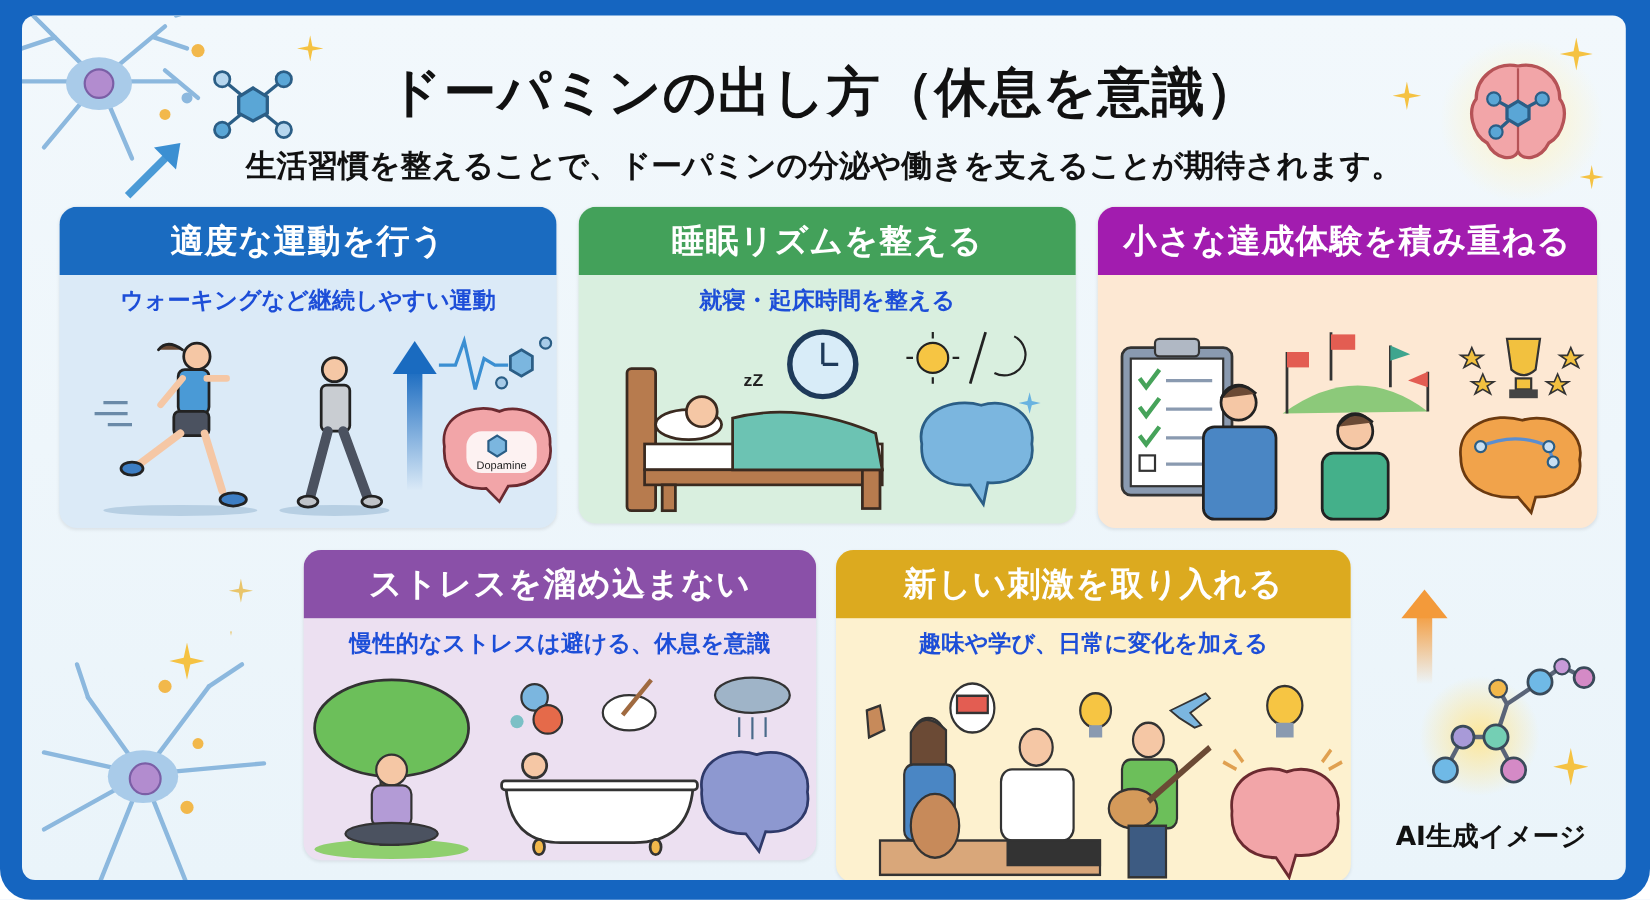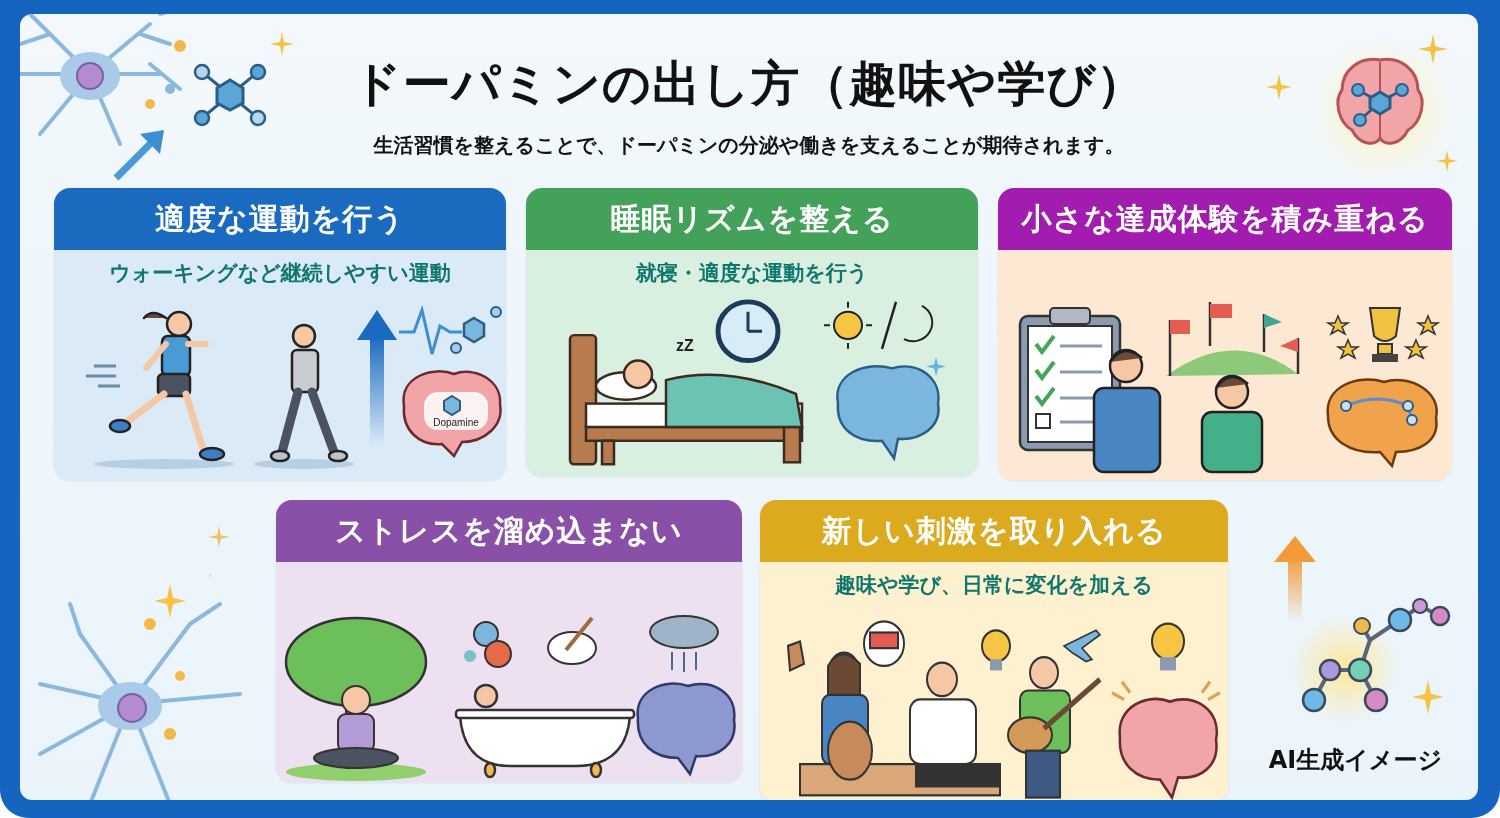--- a/index.html
+++ b/index.html
@@ -13,33 +13,33 @@
     position: absolute; left: 20px; top: 14px; width: 1458px; height: 786px;
     background: linear-gradient(180deg, #f2f8fc 0%, #eaf4fa 100%);
     border-radius: 12px; overflow: hidden;
   }
   .title {
     position: absolute; left: 0; width: 100%; top: 38px; text-align: center;
     font-size: 48px; font-weight: bold; color: #111; letter-spacing: 1px;
   }
   .subtitle {
     position: absolute; left: 0; width: 100%; top: 118px; text-align: center;
-    font-size: 20px; font-weight: bold; color: #111;
+    font-size: 28px; font-weight: bold; color: #111;
   }
   .card {
     position: absolute; border-radius: 16px; overflow: hidden;
     box-shadow: 0 1px 3px rgba(0,0,0,0.08);
   }
   .card-header {
     height: 62px; display: flex; align-items: center; justify-content: center;
     color: #fff; font-size: 30px; font-weight: bold; letter-spacing: 1px;
   }
   .card-sub {
     height: 46px; display: flex; align-items: center; justify-content: center;
-    font-size: 21px; font-weight: bold; color: #0f766e;
+    font-size: 21px; font-weight: bold; color: #1d4ed8;
   }
   .card-art { position: absolute; left: 0; right: 0; top: 108px; bottom: 0; }
   .card-art svg { width: 100%; height: 100%; display: block; }
   .deco { position: absolute; }
   .ai-label {
     position: absolute; right: 36px; bottom: 24px; font-size: 24px; font-weight: bold; color: #111;
   }
 </style>
 </head>
 <body>
@@ -104,21 +104,21 @@
     <svg class="deco" style="right:30px;top:20px" width="30" height="30" viewBox="0 0 24 24">
         <path d="M12 0 L14 10 L24 12 L14 14 L12 24 L10 14 L0 12 L10 10 Z" fill="#f5c242"></path>
       </svg>
     <svg class="deco" style="right:20px;top:136px" width="22" height="22" viewBox="0 0 24 24">
         <path d="M12 0 L14 10 L24 12 L14 14 L12 24 L10 14 L0 12 L10 10 Z" fill="#f5c242"></path>
       </svg>
     <svg class="deco" style="right:186px;top:60px" width="26" height="26" viewBox="0 0 24 24">
         <path d="M12 0 L14 10 L24 12 L14 14 L12 24 L10 14 L0 12 L10 10 Z" fill="#f5c242"></path>
       </svg>
 
-    <h1 class="title">ドーパミンの出し方（趣味や学び）</h1>
+    <h1 class="title">ドーパミンの出し方（休息を意識）</h1>
     <p class="subtitle">生活習慣を整えることで、ドーパミンの分泌や働きを支えることが期待されます。</p>
 
     <div class="card" style="left:34px;top:174px;width:452px;height:292px;background:#dbeaf7">
       <div class="card-header" style="background:#1a6bc0">適度な運動を行う</div>
       <div class="card-sub">ウォーキングなど継続しやすい運動</div>
       <div class="card-art">
         <svg viewBox="0 0 452 184" preserveAspectRatio="none">
           <ellipse cx="110" cy="168" rx="70" ry="5" fill="#b7cfe3"></ellipse>
           <ellipse cx="250" cy="168" rx="50" ry="5" fill="#b7cfe3"></ellipse>
 
@@ -168,21 +168,21 @@
             <rect x="370" y="96" width="64" height="38" rx="14" fill="#ffffff" opacity="0.85"></rect>
             <polygon points="398,100 406,105 406,114 398,119 390,114 390,105" fill="#7bb6df" stroke="#2b5e86" stroke-width="2"></polygon>
             <text x="402" y="130" font-size="10" text-anchor="middle" fill="#222" font-family="Liberation Sans, sans-serif">Dopamine</text>
           </g>
         </svg>
       </div>
     </div>
 
     <div class="card" style="left:506px;top:174px;width:452px;height:288px;background:#d9efdf">
       <div class="card-header" style="background:#43a15a">睡眠リズムを整える</div>
-      <div class="card-sub">就寝・適度な運動を行う</div>
+      <div class="card-sub">就寝・起床時間を整える</div>
       <div class="card-art">
         <svg viewBox="0 0 452 184" preserveAspectRatio="none">
           <g stroke="#3a2a20" stroke-width="2.5">
             <rect x="44" y="40" width="26" height="132" rx="4" fill="#b77b4e"></rect>
             <rect x="60" y="110" width="216" height="24" fill="#ffffff"></rect>
             <rect x="60" y="134" width="216" height="14" fill="#b77b4e"></rect>
             <rect x="258" y="134" width="16" height="36" fill="#b77b4e"></rect>
             <rect x="76" y="148" width="12" height="24" fill="#b77b4e"></rect>
             <ellipse cx="100" cy="92" rx="30" ry="14" fill="#ffffff"></ellipse>
             <path d="M140 86 Q200 70 270 100 L276 134 L140 134 Z" fill="#6cc3b3"></path>
@@ -274,20 +274,21 @@
             <circle cx="348" cy="110" r="5" fill="#c9dff2" stroke="#2b5e86" stroke-width="2"></circle>
             <circle cx="410" cy="110" r="5" fill="#c9dff2" stroke="#2b5e86" stroke-width="2"></circle>
             <circle cx="414" cy="124" r="5" fill="#c9dff2" stroke="#2b5e86" stroke-width="2"></circle>
           </g>
         </svg>
       </div>
     </div>
 
     <div class="card" style="left:256px;top:486px;width:466px;height:282px;background:#ece0f1">
       <div class="card-header" style="background:#8a50a8">ストレスを溜め込まない</div>
+      <div class="card-sub">慢性的なストレスは避ける、休息を意識</div>
       <div class="card-art">
         <svg viewBox="0 0 466 174" preserveAspectRatio="none">
           <g>
             <ellipse cx="80" cy="164" rx="70" ry="9" fill="#8fcf6e"></ellipse>
             <rect x="70" y="70" width="16" height="90" fill="#8a5a3a" stroke="#333" stroke-width="2"></rect>
             <ellipse cx="80" cy="54" rx="70" ry="44" fill="#6cbf5a" stroke="#333" stroke-width="2.5"></ellipse>
             <circle cx="80" cy="92" r="14" fill="#f5c7a5" stroke="#333" stroke-width="2"></circle>
             <rect x="62" y="106" width="36" height="38" rx="8" fill="#b39bd6" stroke="#333" stroke-width="2"></rect>
             <ellipse cx="80" cy="150" rx="42" ry="10" fill="#4b5260" stroke="#333" stroke-width="2"></ellipse>
           </g>

